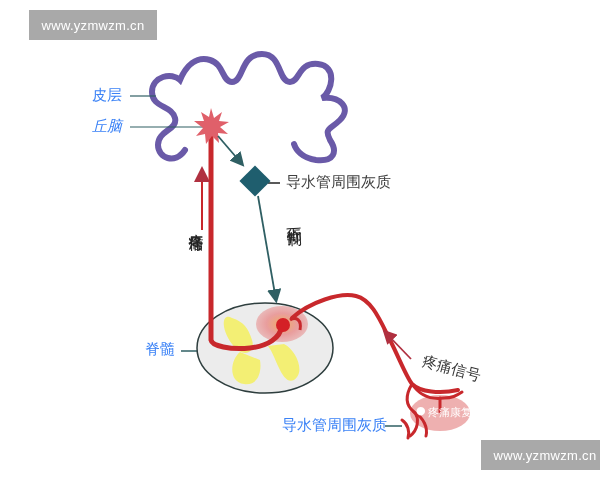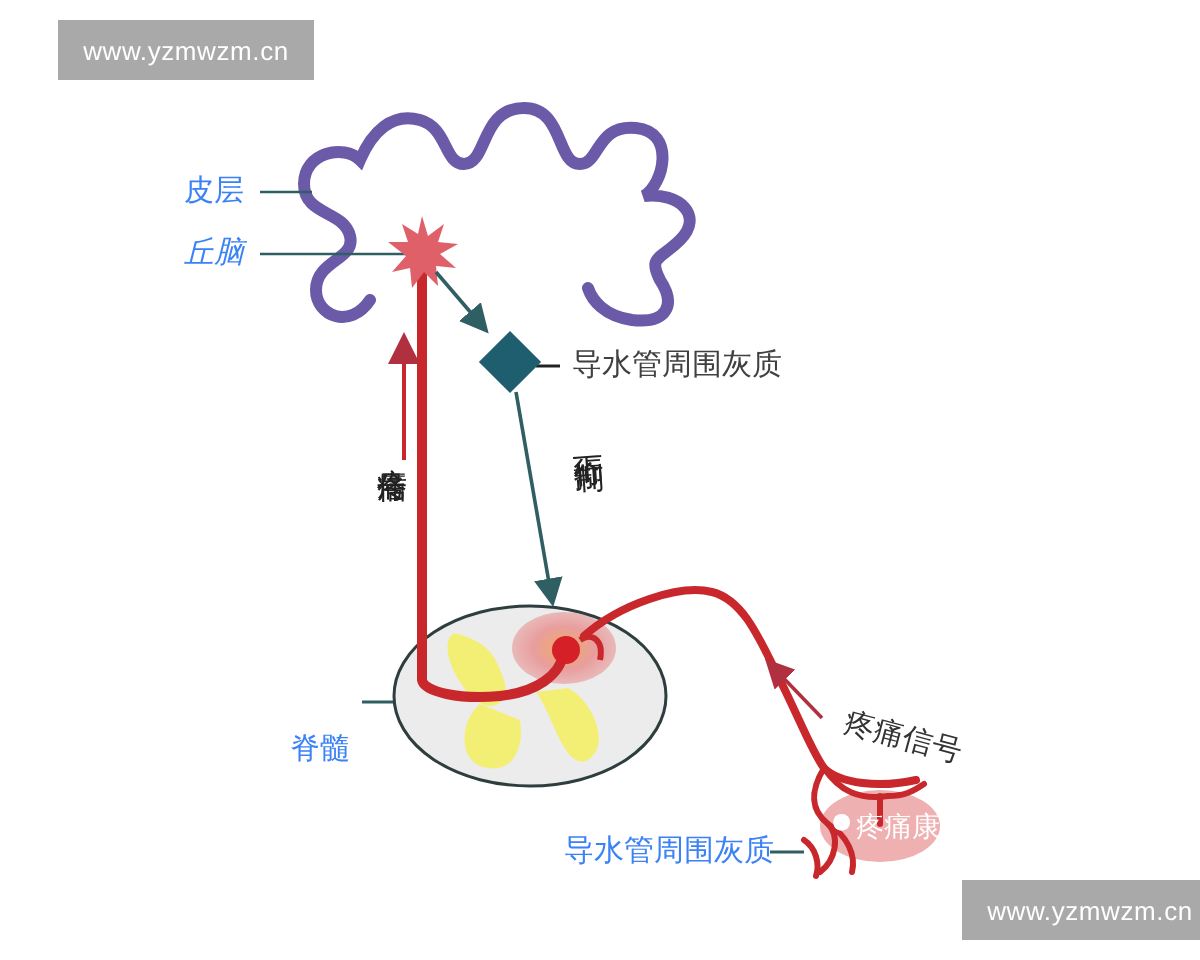--- a/index.html
+++ b/index.html
@@ -82,20 +82,20 @@
   <line x1="258" y1="196" x2="276" y2="300" stroke="#2f5f63" stroke-width="1.8" marker-end="url(#arrTeal)"></line>
 
   <line x1="411" y1="359" x2="385" y2="332" stroke="#b03040" stroke-width="1.8" marker-end="url(#arrRed)"></line>
 </svg>
 
 <div class="lbl" style="left:92px; top:86px;">皮层</div>
 <div class="lbl" style="left:92px; top:117px;font-style:italic;">丘脑</div>
 <div class="lbl" style="left:286px; top:173px; color:#404040;">导水管周围灰质</div>
 <div class="vlbl" style="left:283px; top:216px; transform:rotate(-4deg);">下行抑制</div>
 <div class="vlbl" style="left:186px; top:222px;">疼痛信号</div>
-<div class="lbl" style="left:145px; top:340px;margin-top:25px;">脊髓</div>
+<div class="lbl" style="left:145px; top:340px;">脊髓</div>
 <div class="lbl" style="left:425px; top:352px; transform:rotate(15deg); transform-origin:left top; color:#333;">疼痛信号</div>
 <div class="lbl" style="left:282px; top:416px;">导水管周围灰质</div>
-<div class="lbl" style="left:428px; top:405px; font-size:14px; color:#fff; font-family:'DejaVu Sans',sans-serif;">疼痛康复研究</div>
+<div class="lbl" style="left:428px; top:405px; font-size:11px; color:#fff; font-family:'DejaVu Sans',sans-serif;">疼痛康复研究</div>
 <div class="lbl" style="left:416px; top:404px; font-size:11px; color:#fff;">●</div>
 
 <div class="wm wm-top">www.yzmwzm.cn</div>
 <div class="wm wm-bot">www.yzmwzm.cn</div>
 
 </body></html>

